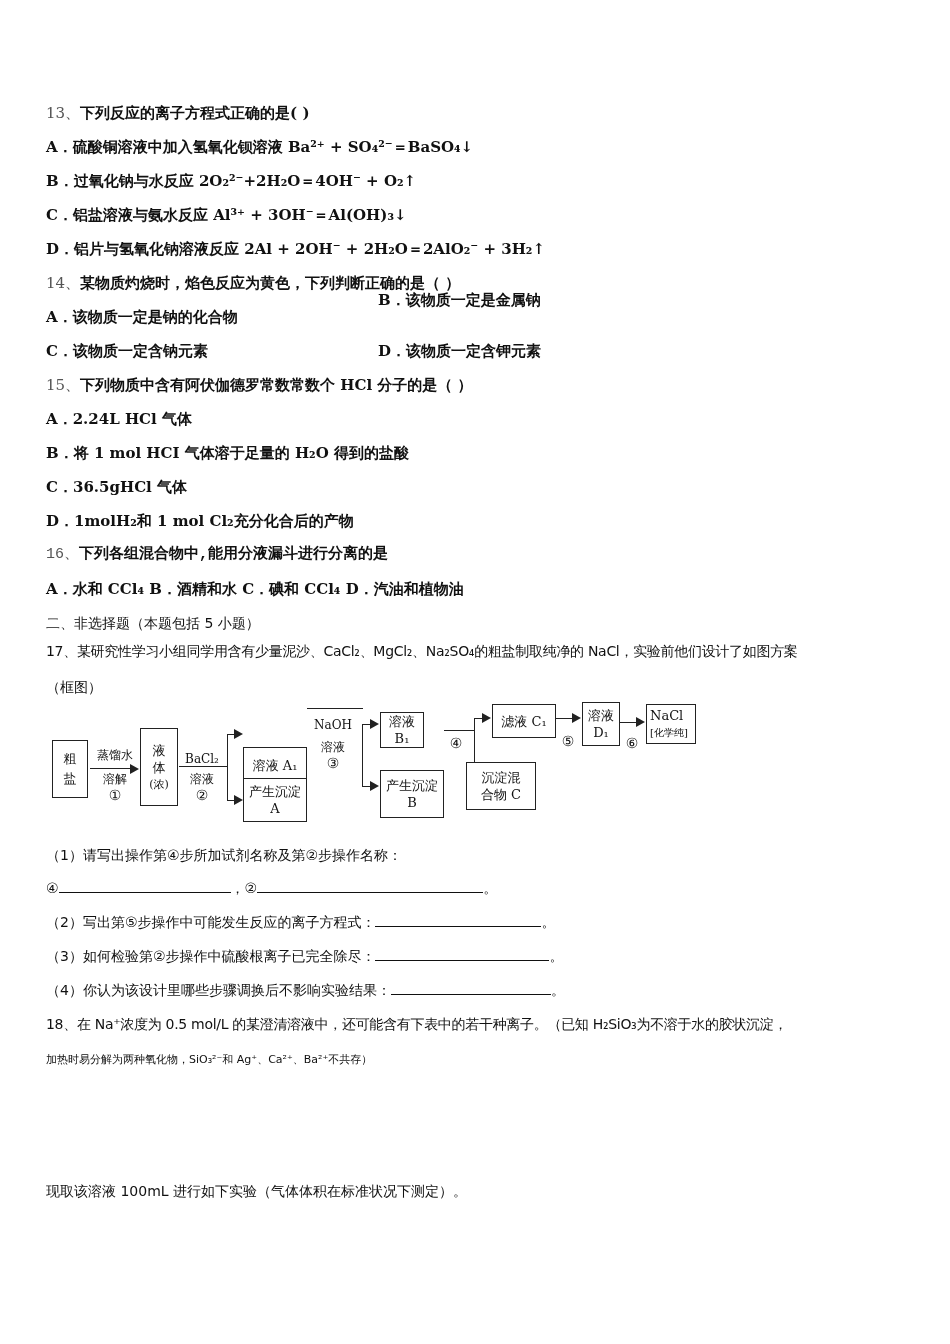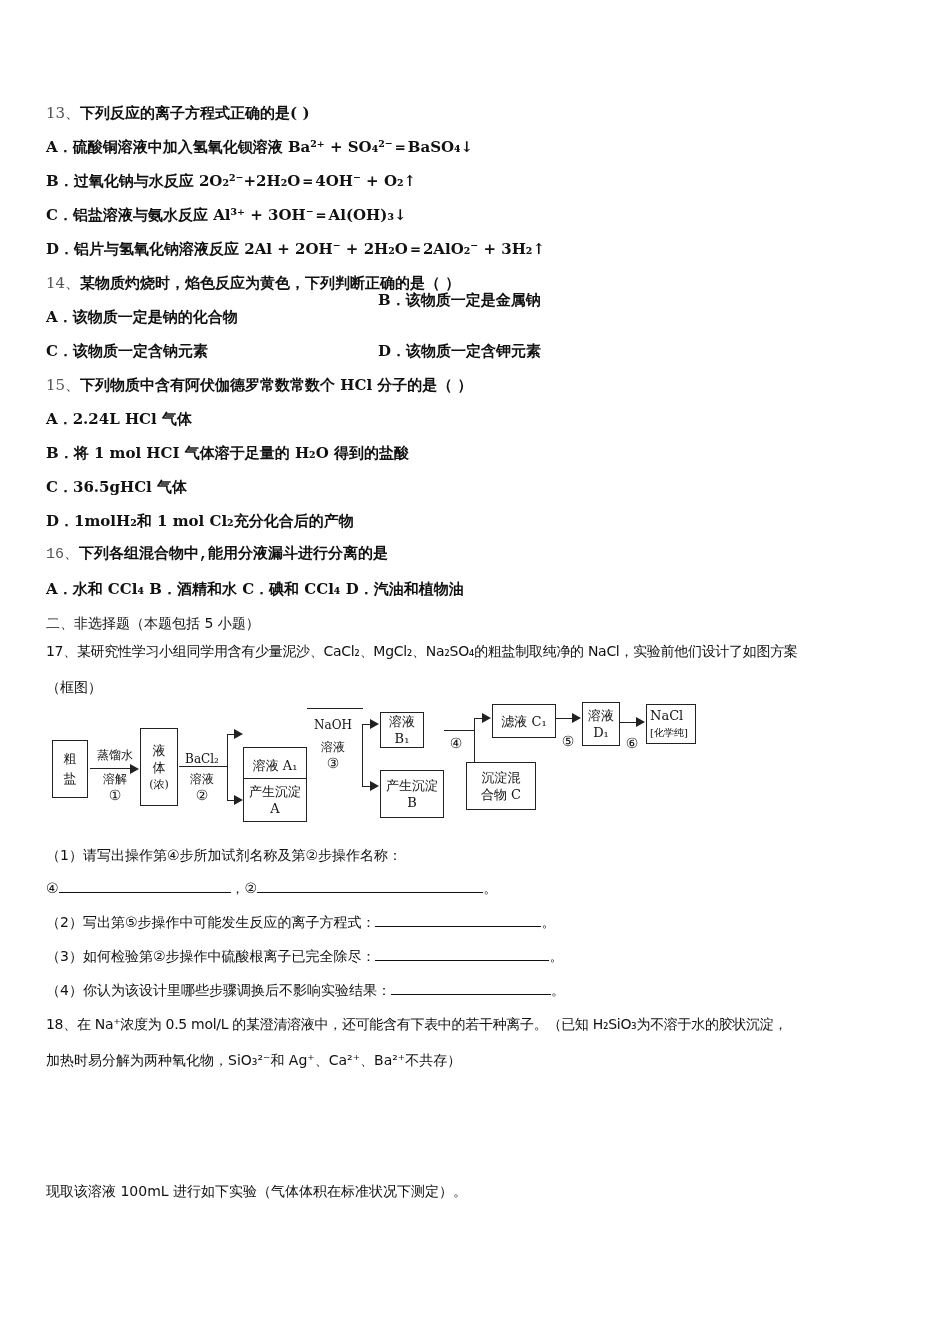--- a/index.html
+++ b/index.html
@@ -136,20 +136,20 @@
 
 <div class="line" style="top:845px; font-family:'DejaVu Sans','Liberation Sans',sans-serif; font-size:14px;">（1）请写出操作第④步所加试剂名称及第②步操作名称：</div>
 <div class="line" style="top:878px; font-family:'DejaVu Sans','Liberation Sans',sans-serif; font-size:14px;">
   <span>④</span><span class="blank" style="width:172px;"></span><span>，②</span><span class="blank" style="width:226px;"></span><span>。</span>
 </div>
 <div class="line" style="top:912px; font-family:'DejaVu Sans','Liberation Sans',sans-serif; font-size:14px;"><span>（2）写出第⑤步操作中可能发生反应的离子方程式：</span><span class="blank" style="width:166px;"></span><span>。</span></div>
 <div class="line" style="top:946px; font-family:'DejaVu Sans','Liberation Sans',sans-serif; font-size:14px;"><span>（3）如何检验第②步操作中硫酸根离子已完全除尽：</span><span class="blank" style="width:174px;"></span><span>。</span></div>
 <div class="line" style="top:980px; font-family:'DejaVu Sans','Liberation Sans',sans-serif; font-size:14px;"><span>（4）你认为该设计里哪些步骤调换后不影响实验结果：</span><span class="blank" style="width:160px;"></span><span>。</span></div>
 
 <div class="line" style="top:1014px; font-family:'DejaVu Sans','Liberation Sans',sans-serif; font-size:14px; letter-spacing:-0.3px;"><span>18、</span><span>在 Na⁺浓度为 0.5 mol/L 的某澄清溶液中，还可能含有下表中的若干种离子。（已知 H₂SiO₃为不溶于水的胶状沉淀，</span></div>
-<div class="line" style="top:1050px; font-family:'DejaVu Sans','Liberation Sans',sans-serif; font-size:14px;">加热时易分解为两种氧化物，SiO₃²⁻和 Ag⁺、Ca²⁺、Ba²⁺不共存）</div>
+<div class="line" style="top:1050px; font-family:'DejaVu Sans','Liberation Sans',sans-serif; font-size:11px;">加热时易分解为两种氧化物，SiO₃²⁻和 Ag⁺、Ca²⁺、Ba²⁺不共存）</div>
 
 <table class="ions">
   <tbody>
 </tbody>
   </table>
 
 <div class="line" style="top:1181px; font-family:'DejaVu Sans','Liberation Sans',sans-serif; font-size:14px;">现取该溶液 100mL 进行如下实验（气体体积在标准状况下测定）。</div>
 
 </body></html>

